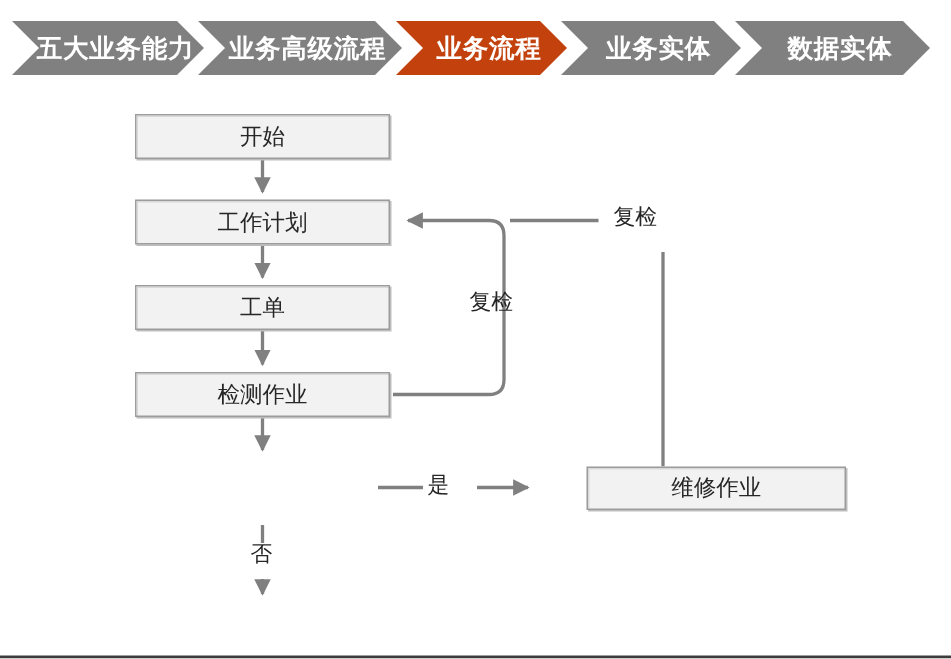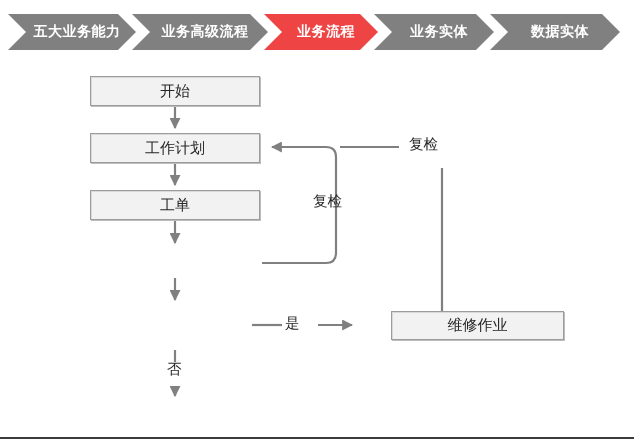--- a/index.html
+++ b/index.html
@@ -29,28 +29,28 @@
     height: 36px;
   }
   .chev {
     position: absolute;
     top: 0;
     height: 36px;
     display: flex;
     align-items: center;
     justify-content: center;
     color: #ffffff;
-    font-size: 14px;
+    font-size: 17px;
     font-weight: bold;
     letter-spacing: 0.5px;
     -webkit-clip-path: polygon(0 0, calc(100% - 18px) 0, 100% 50%, calc(100% - 18px) 100%, 0 100%, 18px 50%);
     clip-path: polygon(0 0, calc(100% - 18px) 0, 100% 50%, calc(100% - 18px) 100%, 0 100%, 18px 50%);
   }
   .chev.gray { background: #808080; }
-  .chev.blue { background: #ef4444; }
+  .chev.blue { background: #c2410c; }
   .chev .lbl { padding-left: 10px; white-space: nowrap; }
 
   
   .node {
     position: absolute;
     background: #f2f2f2;
     border: 1px solid #9c9c9c;
     box-shadow: inset 1px 1px 0 #d9d9d9, 1px 1px 0 #bdbdbd;
     box-sizing: border-box;
     display: flex;
@@ -150,20 +150,23 @@
   </div>
 
   <div class="node" style="left:90px;  top:133px; width:170px; height:30px;">
     <span>工作计划</span>
   </div>
 
   <div class="node" style="left:90px;  top:190px; width:170px; height:30px;">
     <span>工单</span>
   </div>
 
+  <div class="node" style="left:90px;  top:248px; width:170px; height:30px;">
+    <span>检测作业</span>
+  </div>
 
 
   <div class="node" style="left:355px; top:311px; width:173px; height:29px;margin-left:36px;">
     <span>维修作业</span>
   </div>
 
 
   <div class="edge-label" style="left:313px; top:192px;">复检</div>
 
   <div class="edge-label" style="left:409px; top:135px;">复检</div>

